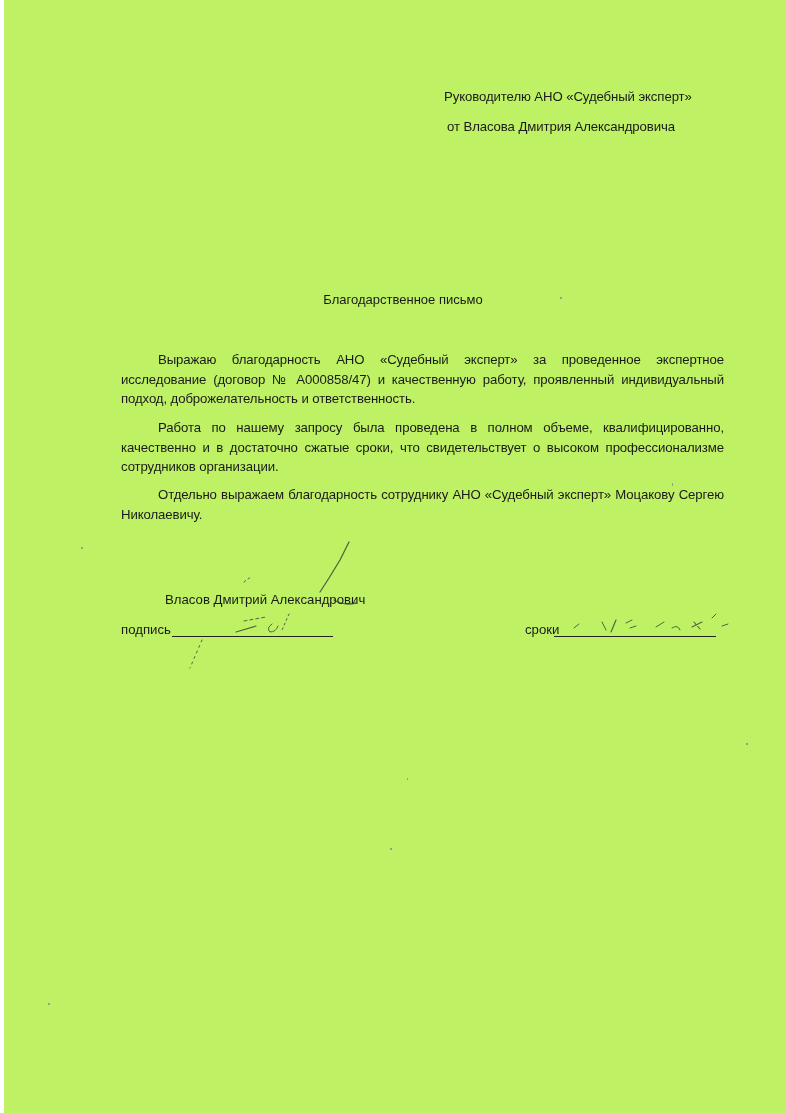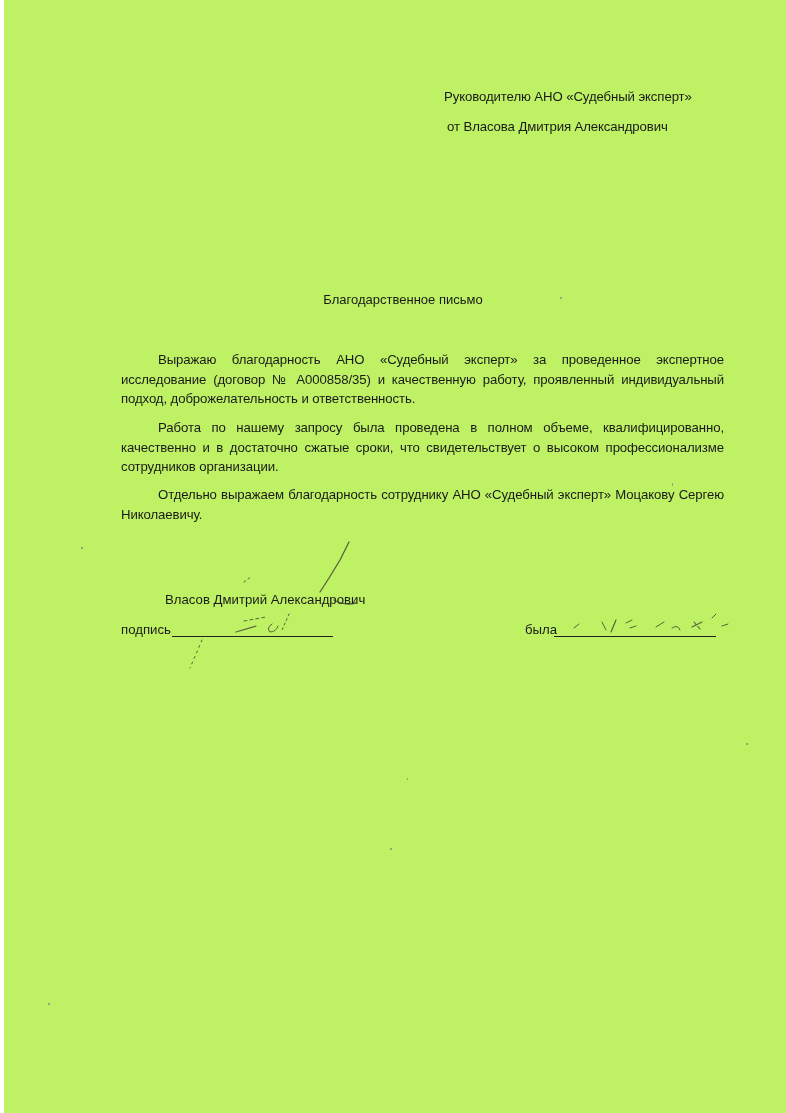--- a/index.html
+++ b/index.html
@@ -21,34 +21,34 @@
     .line { position: absolute; border-bottom: 1px solid #222; height: 0; }
     .speck { position: absolute; background: #888; border-radius: 50%; }
     svg.scribble { position: absolute; left: 0; top: 0; pointer-events: none; }
   </style>
 </head>
 <body>
 
 <div class="page">
 
   <div class="addr" style="left:440px; top:89px;">Руководителю АНО «Судебный эксперт»</div>
-  <div class="addr" style="left:443px; top:119px;">от Власова Дмитрия Александрович</div>
+  <div class="addr" style="left:443px; top:119px;">от Власова Дмитрия Александровича</div>
 
   <div class="title">Благодарственное письмо</div>
 
-  <div class="para" style="top:350px;">Выражаю благодарность АНО «Судебный эксперт» за проведенное экспертное исследование (договор № А000858/35) и качественную работу, проявленный индивидуальный подход, доброжелательность и ответственность.</div>
+  <div class="para" style="top:350px;">Выражаю благодарность АНО «Судебный эксперт» за проведенное экспертное исследование (договор № А000858/47) и качественную работу, проявленный индивидуальный подход, доброжелательность и ответственность.</div>
   <div class="para" style="top:485px;">Отдельно выражаем благодарность сотруднику АНО «Судебный эксперт» Моцакову Сергею Николаевичу.</div>
   <div class="para" style="top:418px;">Работа по нашему запросу была проведена в полном объеме, квалифицированно, качественно и в достаточно сжатые сроки, что свидетельствует о высоком профессионализме сотрудников организации.</div>
 
   <div class="sig-name">Власов Дмитрий Александрович</div>
 
   <div class="sig-line-label" style="left:117px; top:622px;">подпись</div>
   <div class="line" style="left:168px; top:636px; width:161px;"></div>
 
-  <div class="sig-line-label" style="left:521px; top:622px;">была</div>
+  <div class="sig-line-label" style="left:521px; top:622px;">сроки</div>
   <div class="line" style="left:550px; top:636px; width:162px;"></div>
 
   <svg class="scribble" width="786" height="1113">
     <g stroke="#333" fill="none" stroke-linecap="round" opacity="0.75">
       <path d="M345 542 L336 560 L325 578 L316 592" stroke-width="1.3"></path>
       <path d="M330 600 Q340 606 352 603" stroke-width="1.4"></path>
       <path d="M232 632 L252 626" stroke-width="1.2"></path>
       <path d="M240 621 L262 617" stroke-width="1" stroke-dasharray="3 3"></path>
       <path d="M268 624 Q262 628 266 632 Q272 632 274 626" stroke-width="1"></path>
       <path d="M285 614 L278 630" stroke-width="1" stroke-dasharray="2 3"></path>

